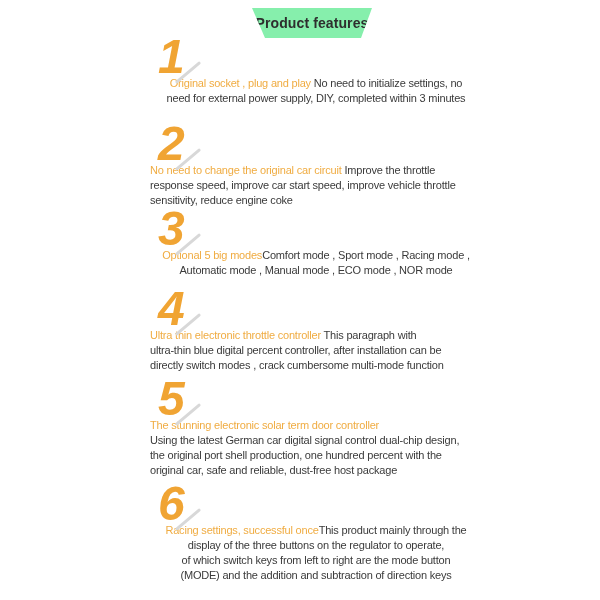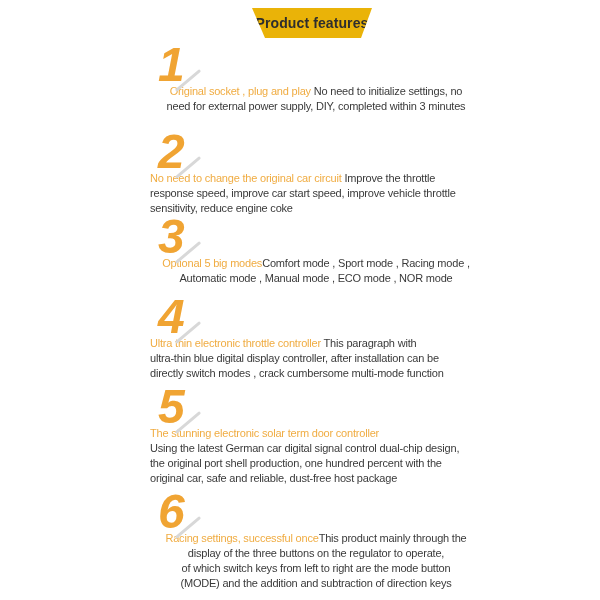--- a/index.html
+++ b/index.html
@@ -19,22 +19,22 @@
     position: absolute;
     left: 140px;
     top: 8px;
     width: 348px;
   }
   
   .badge {
     width: 120px;
     height: 30px;
     margin-left: 112px;
-    margin-bottom: 8px;
-    background: #eab308;
+    margin-bottom: 0;
+    background: #86efac;
     clip-path: polygon(0 0, 100% 0, calc(100% - 11px) 100%, 13px 100%);
     display: flex;
     align-items: center;
     justify-content: center;
     font-size: 14px;
     font-weight: 600;
     color: #2e2e2e;
     letter-spacing: 0.1px;
   }
   .section { position: relative; }
@@ -135,21 +135,21 @@
 
     <div class="section s4">
       <div class="numrow">
         <span class="num">
           <i class="slash"></i>
           <span class="digit">4</span>
         </span>
       </div>
       <div class="para">
         <span class="head">Ultra thin electronic throttle controller</span><span class="body"> This paragraph with
-ultra-thin blue digital display controller, after installation can be
+ultra-thin blue digital percent controller, after installation can be
 directly switch modes , crack cumbersome multi-mode function</span>
       </div>
     </div>
 
     <div class="section s5">
       <div class="numrow">
         <span class="num">
           <i class="slash"></i>
           <span class="digit">5</span>
         </span>

